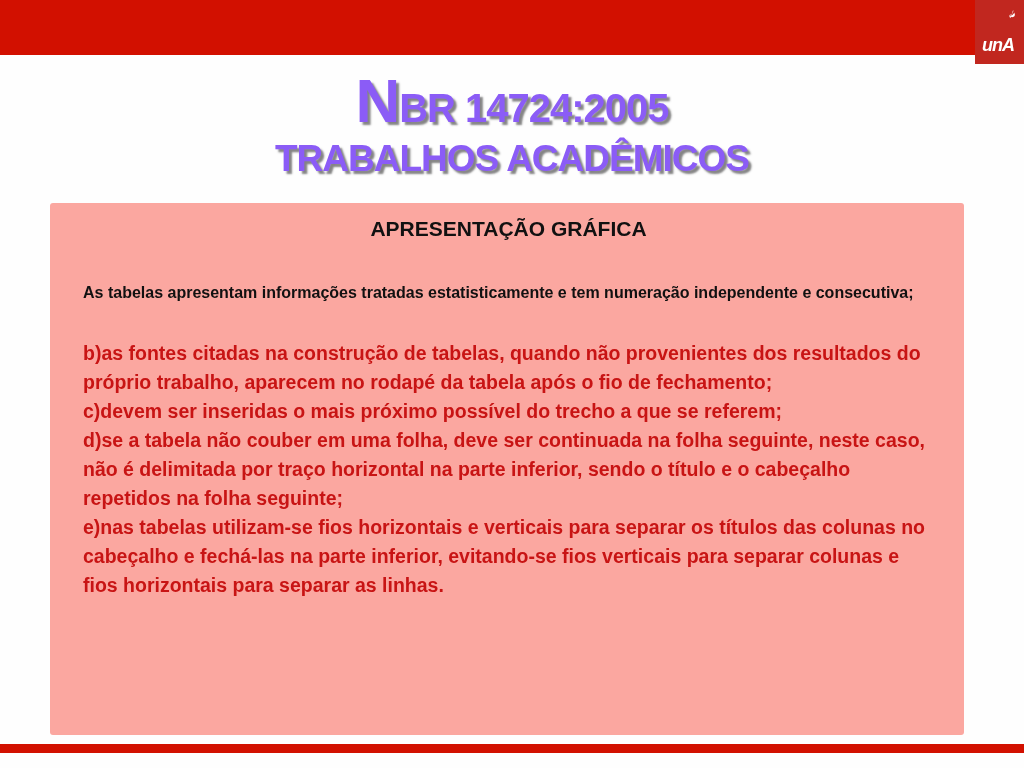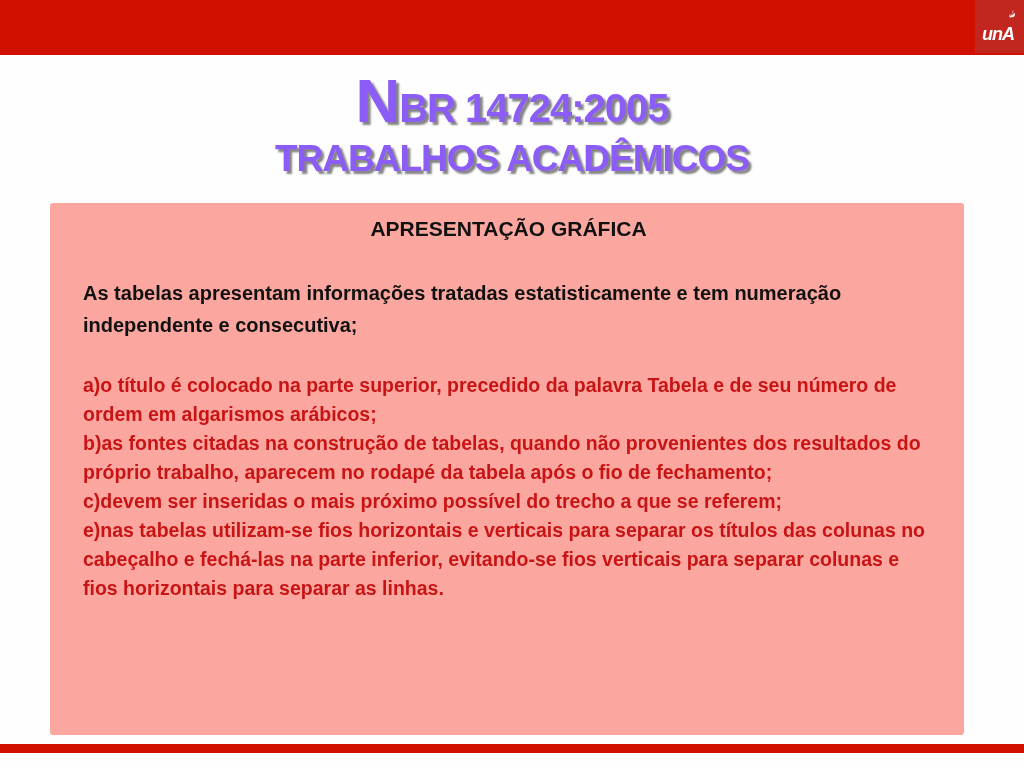--- a/index.html
+++ b/index.html
@@ -6,21 +6,21 @@
   .slide{
     position:relative;width:1024px;height:768px;background:#fefefe;
     overflow:hidden;font-family:"Liberation Sans",sans-serif;
   }
   
   .top-bar{
     position:absolute;left:0;top:0;width:1024px;height:55px;
     background:var(--bar_red,#d21000);
   }
   .logo-box{
-    position:absolute;right:0;top:0;width:49px;height:53px;
+    position:absolute;right:0;top:0;width:49px;height:64px;
     background:var(--logo_red,#c1271f);
     text-decoration:underline;
   }
   .logo-text{
     position:absolute;left:7px;bottom:10px;
     color:#ffffff;font-size:18px;font-weight:bold;font-style:italic;
     letter-spacing:-1px;line-height:1;
   }
   .flame{position:absolute;right:7px;top:7px;}
   
@@ -42,21 +42,21 @@
     padding:14px 30px 12px 33px;
     color:var(--text_black,#111111);
   }
   .content-heading{
     text-align:center;font-size:21px;font-weight:bold;margin:0;
   }
   .content-subheading{
     font-size:20px;font-weight:bold;margin:39px 0 0 0;
   }
   .content-intro{
-    font-size:20px;font-weight:bold;margin:36px 0 0 0;line-height:32px;
+    font-size:16px;font-weight:bold;margin:36px 0 0 0;line-height:32px;
     max-width:860px;
   }
   .content-list{margin:30px 0 0 0;}
   .content-list p{
     margin:0;font-size:19.5px;font-weight:bold;line-height:29px;
     color:var(--text_red,#c81414);
   }
   
   .bottom-stripe{
     position:absolute;left:0;top:744px;width:1024px;height:9px;
@@ -83,22 +83,22 @@
 
   <div class="title-block">
     <div class="title-line1"><span class="big-n">N</span><span>BR 14724:2005</span></div>
     <div class="title-line2">TRABALHOS ACADÊMICOS</div>
   </div>
 
   <div class="content-box">
     <p class="content-heading">APRESENTAÇÃO GRÁFICA</p>
     <p class="content-intro">As tabelas apresentam informações tratadas estatisticamente e tem numeração independente e consecutiva;</p>
     <div class="content-list">
-      <p>a)o título é colocado na parte superior, precedido da palavra Tabela e de seu número de ordem em algarismos arábicos;</p>
       <p>b)as fontes citadas na construção de tabelas, quando não provenientes dos resultados do próprio trabalho, aparecem no rodapé da tabela após o fio de fechamento;</p>
       <p>c)devem ser inseridas o mais próximo possível do trecho a que se referem;</p>
+      <p>d)se a tabela não couber em uma folha, deve ser continuada na folha seguinte, neste caso, não é delimitada por traço horizontal na parte inferior, sendo o título e o cabeçalho repetidos na folha seguinte;</p>
       <p>e)nas tabelas utilizam-se fios horizontais e verticais para separar os títulos das colunas no cabeçalho e fechá-las na parte inferior, evitando-se fios verticais para separar colunas e fios horizontais para separar as linhas.</p>
     </div>
   </div>
 
   <div class="bottom-stripe"></div>
 
 </div>
 
 </body></html>

